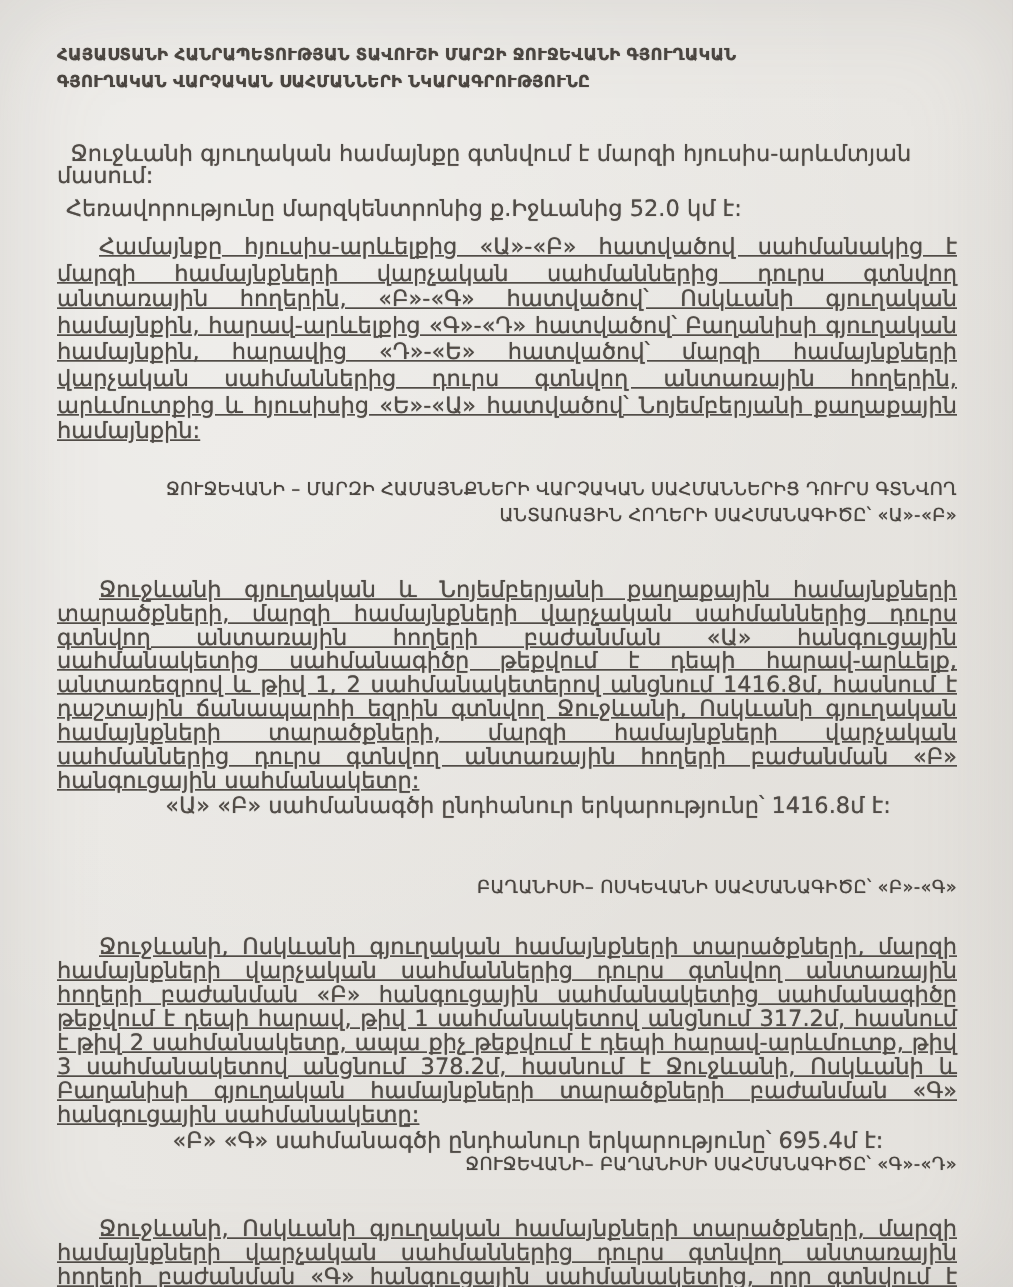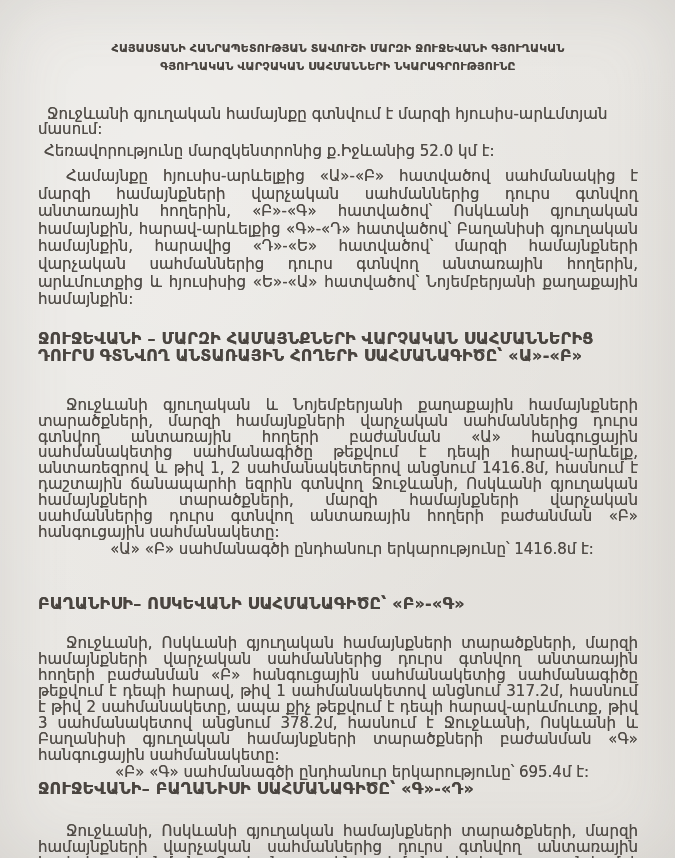--- a/index.html
+++ b/index.html
@@ -15,39 +15,39 @@
     overflow:hidden;
     font-family:"DejaVu Sans", sans-serif;
   }
   .doc{
     padding:25px 37px 0 38px;
     color:#514c47;
     filter: blur(0.28px);
     text-shadow: 0 0 0.55px rgba(81,76,71,0.85);
   }
   .title{
-    margin-top:15px;
-    text-align:center;
+    margin-top:3px;
+    text-align:left;
     font-weight:bold;
     font-size:11px;
     line-height:17.5px;
     letter-spacing:0.2px;
     color:#4a4540;
   }
   .p{margin:0;font-size:15px;line-height:15.9px;}
   .short{line-height:15px;}
   .p-location{margin-top:32px;text-indent:9px;}
   .p-distance{margin-top:7px;text-indent:6px;}
-  .just{text-align:justify;text-indent:28px;}
+  .just{text-align:justify;text-indent:28px;text-decoration:underline;}
   .intro-borders{margin-top:9px;line-height:17.6px;}
   .sec-h{
     margin:0;
-    text-align:left;
-    font-weight:bold;
-    font-size:16px;
+    text-align:right;
+    font-weight:normal;
+    font-size:12px;
     line-height:17.5px;
     letter-spacing:0.2px;
     color:#4a4540;
   }
   .sec-h-1{margin-top:21px;}
   .sec-h-2{margin-top:37px;}
   .sec-h-3{}
   .sec-body-1{margin-top:33px;}
   .sec-body-2{margin-top:24px;}
   .sec-body-3{margin-top:26px;}

